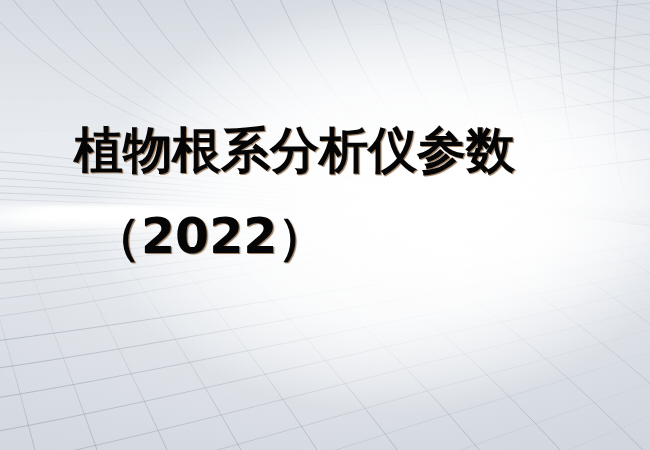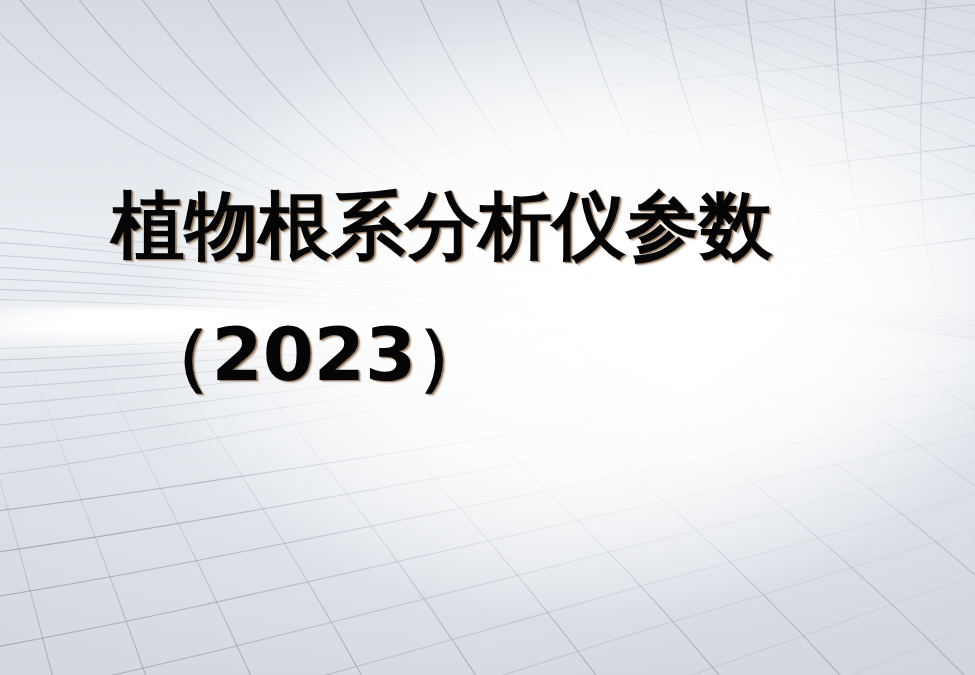--- a/index.html
+++ b/index.html
@@ -227,16 +227,16 @@
       <rect x="0" y="0" width="650" height="450" fill="url(#centerKill)"></rect>
     </svg>
   </div>
 
   <div class="glow-right"></div>
   <div class="streak"></div>
   <div class="streak2"></div>
 
   <div class="title-block">
     <div class="title-main">植物根系分析仪参数</div>
-    <div class="title-year">（2023）</div>
+    <div class="title-year">（2022）</div>
   </div>
 
 </div>
 
 </body></html>

